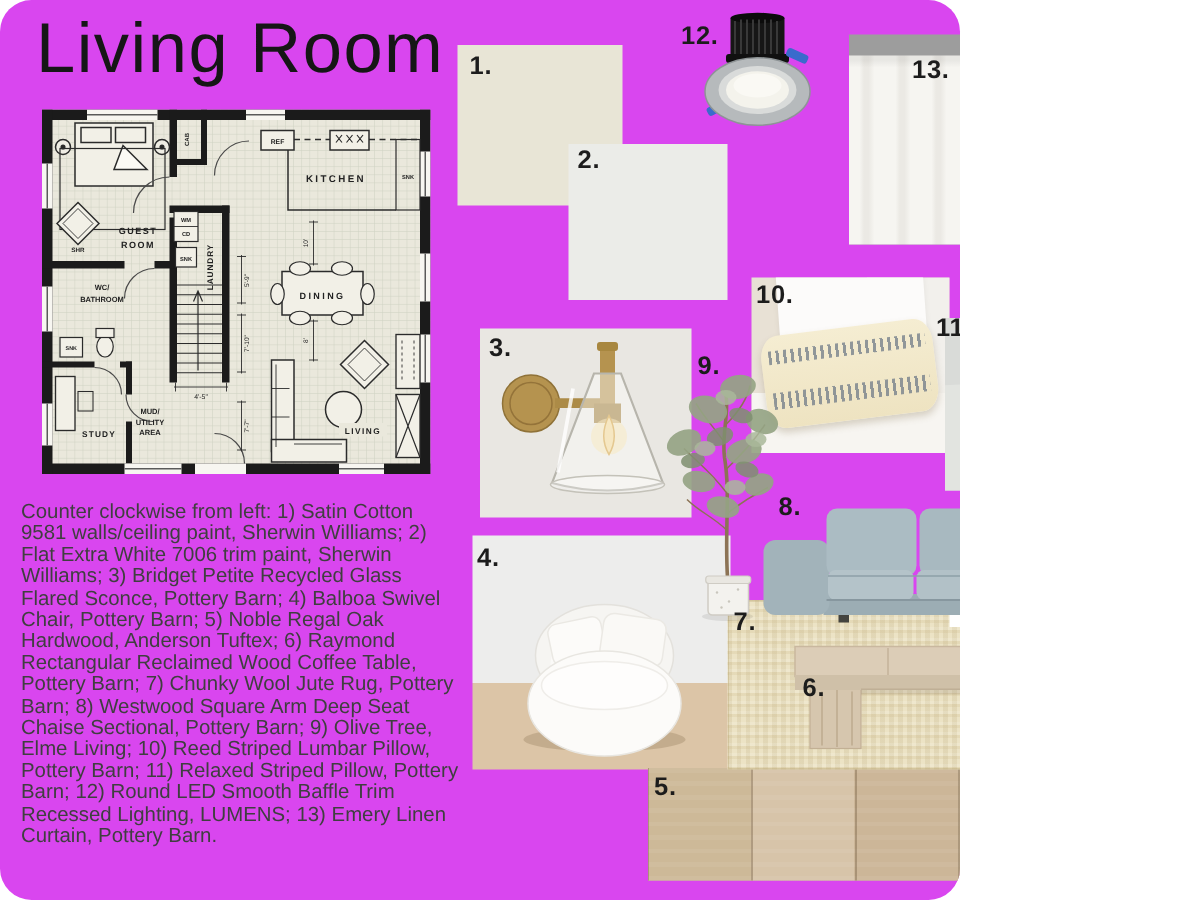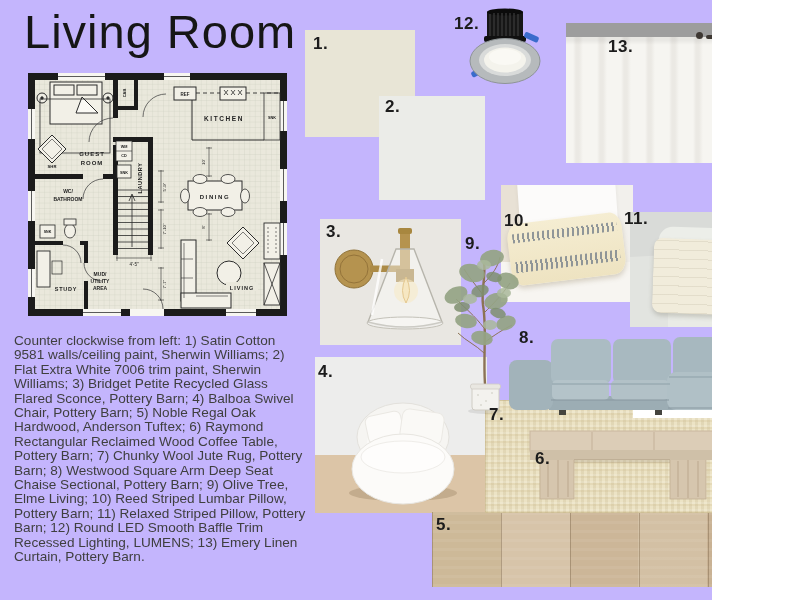--- a/index.html
+++ b/index.html
@@ -1,17 +1,17 @@
 <!DOCTYPE html>
 <html><head>
 <meta charset="utf-8">
 <style>
   html,body{margin:0;padding:0;background:#fff;}
-  #board{position:relative;width:712px;height:600px;background:#c4b5fd;overflow:hidden;
-         font-family:"Liberation Sans",sans-serif;}
+  #board{position:relative;width:640px;height:600px;background:#d946ef;overflow:hidden;
+         font-family:"Liberation Sans",sans-serif;border-radius:21px;}
   .abs{position:absolute;}
   #page-title{left:24px;top:4px;font-size:47px;font-weight:300;letter-spacing:1px;color:#161616;}
   #plan{left:28px;top:73px;width:259px;height:243px;z-index:1;}
   #legend{left:14px;top:334px;width:292px;font-size:13.6px;line-height:1.06;color:#3f3f3f;z-index:1;}
   .swatch{z-index:1;}
   #swatch1{left:305px;top:30px;width:110px;height:107px;background:#e8e5d6;}
   #swatch2{left:379px;top:96px;width:106px;height:104px;background:#ebece8;z-index:2;}
   .mk{position:absolute;font-size:17px;font-weight:700;line-height:1;color:#1c1c1c;letter-spacing:.5px;z-index:10;}
   #img-light{left:465px;top:8px;width:80px;height:80px;z-index:1;}
   #img-curtain{left:566px;top:23px;width:206px;height:140px;background:#9d9d9d;z-index:1;}
@@ -369,18 +369,18 @@
 
   <div class="mk" style="left:313px;top:35px;">1.</div>
   <div class="mk" style="left:385px;top:98px;">2.</div>
   <div class="mk" style="left:326px;top:223px;">3.</div>
   <div class="mk" style="left:318px;top:363px;">4.</div>
   <div class="mk" style="left:436px;top:516px;">5.</div>
   <div class="mk" style="left:535px;top:450px;">6.</div>
   <div class="mk" style="left:489px;top:406px;">7.</div>
   <div class="mk" style="left:519px;top:329px;">8.</div>
   <div class="mk" style="left:465px;top:235px;">9.</div>
-  <div class="mk" style="left:504px;top:188px;margin-top:24px;">10.</div>
+  <div class="mk" style="left:504px;top:188px;">10.</div>
   <div class="mk" style="left:624px;top:210px;">11.</div>
   <div class="mk" style="left:454px;top:15px;">12.</div>
   <div class="mk" style="left:572px;top:38px;margin-left:36px;">13.</div>
 
 </div>
 
 </body></html>

